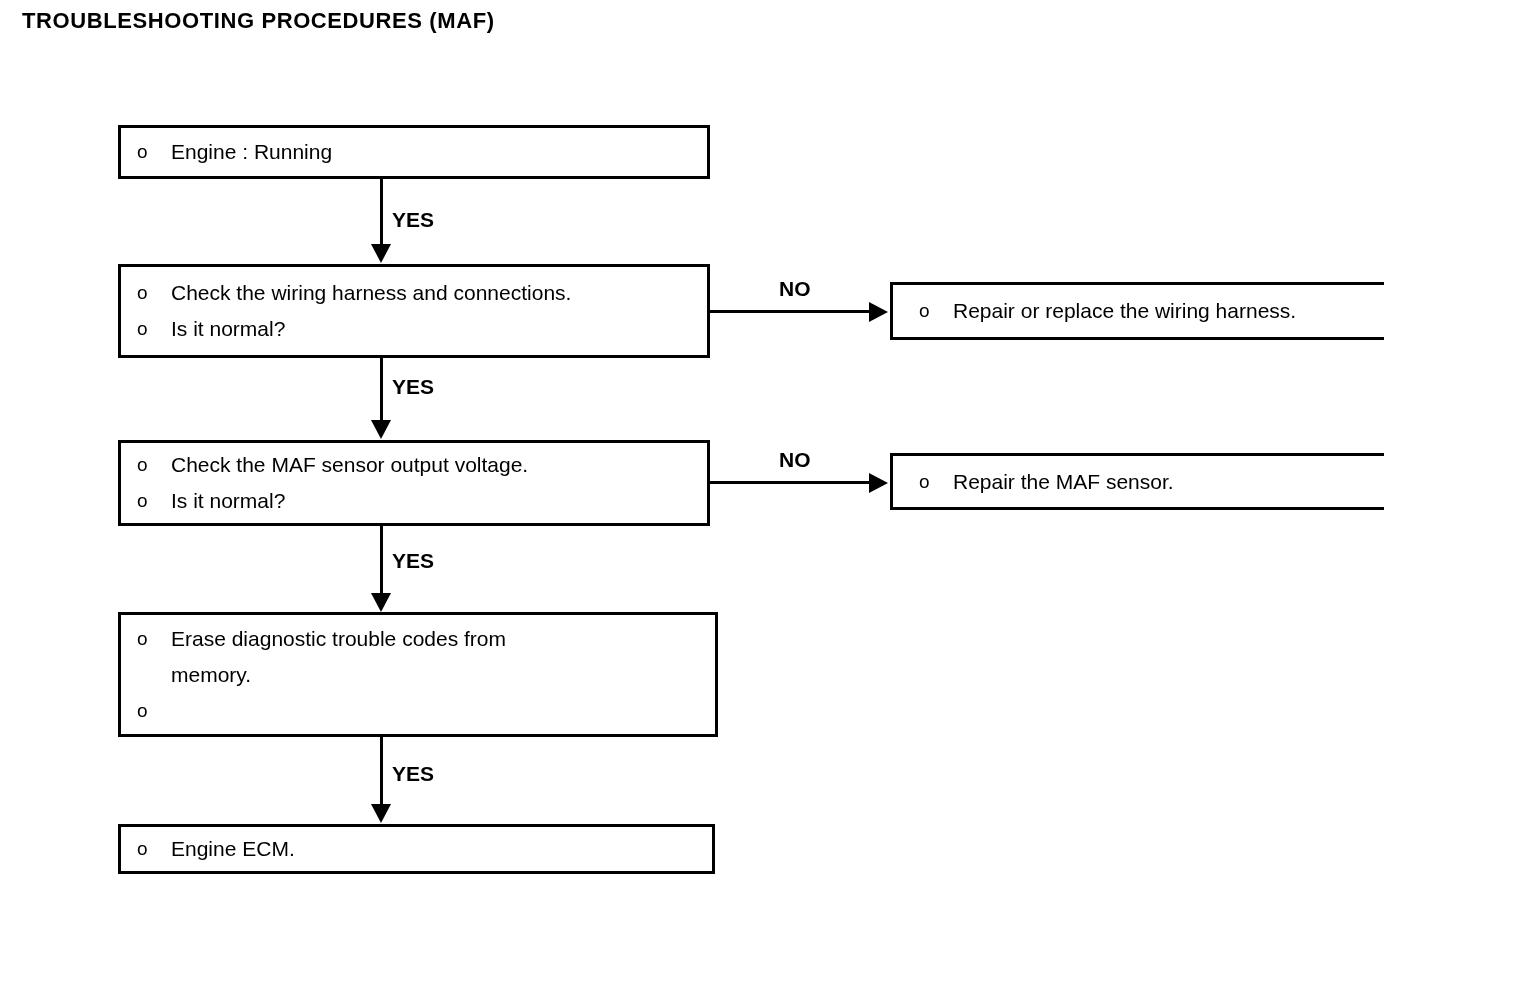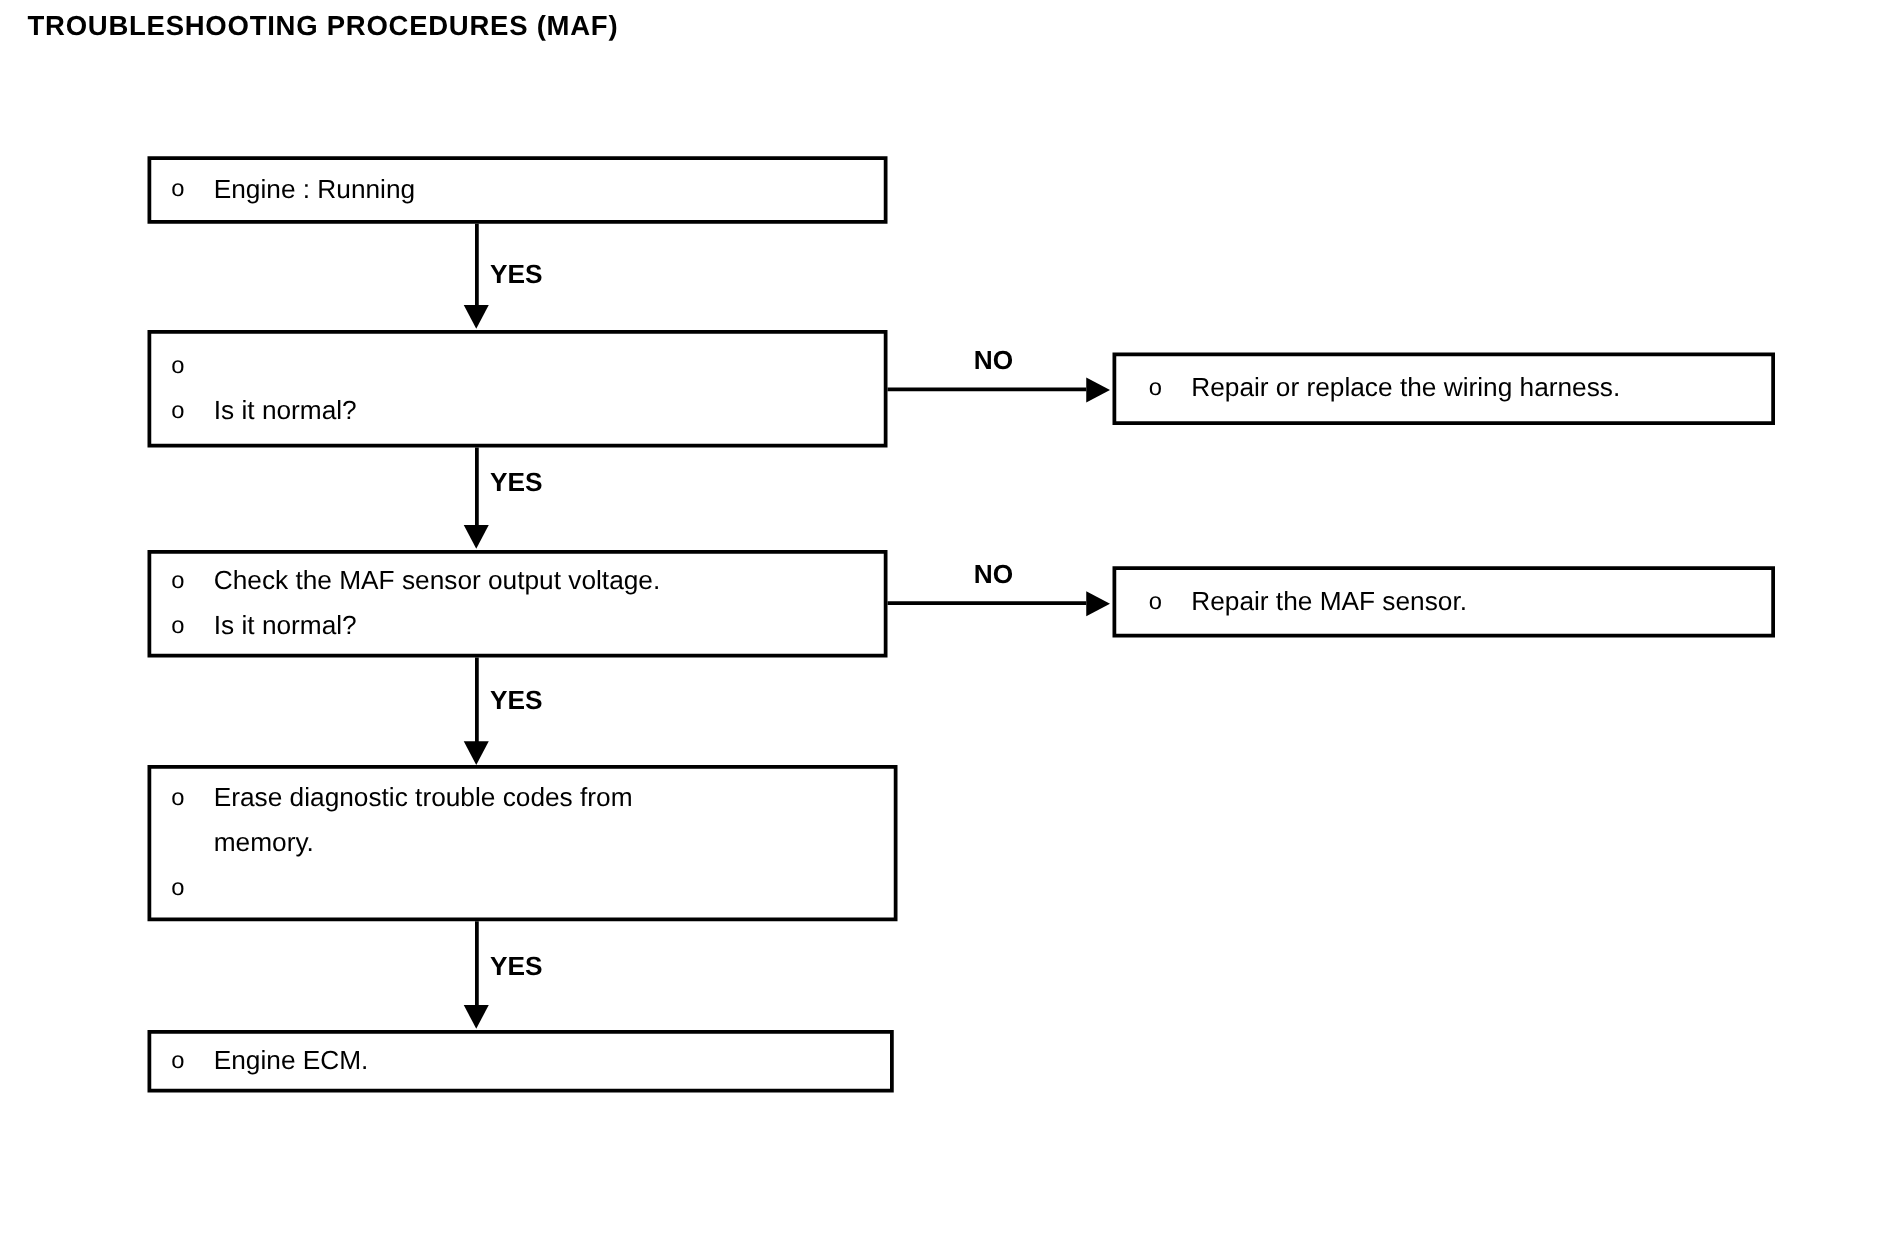--- a/index.html
+++ b/index.html
@@ -11,21 +11,20 @@
   body {
     font-family: "Liberation Sans", sans-serif;
     color: #000000;
   }
   #page {
     position: relative;
     width: 1384px;
     height: 992px;
     background: #ffffff;
     overflow: hidden;
-    padding-left: 36px;
   }
 
   
   .page-title {
     position: absolute;
     left: 22px;
     top: 8px;
     font-size: 22px;
     font-weight: bold;
     letter-spacing: 0.6px;
@@ -121,20 +120,21 @@
     </div>
   </div>
 
   <div class="v-line" style="left:380px; top:179px; height:66px;"></div>
   <div class="arrow-down" style="left:371px; top:244px;"></div>
   <div class="edge-label" style="left:392px; top:208px;">YES</div>
 
   <div class="flow-box" style="left:118px; top:264px; width:592px; height:94px;">
     <div class="box-line pad-left">
       <span class="bullet">o</span>
+      <span class="box-text">Check the wiring harness and connections.</span>
     </div>
     <div class="box-line pad-left">
       <span class="bullet">o</span>
       <span class="box-text">Is it normal?</span>
     </div>
   </div>
 
   <div class="h-line" style="left:710px; top:310px; width:159px;"></div>
   <div class="arrow-right" style="left:869px; top:302px;"></div>
   <div class="edge-label" style="left:779px; top:277px;">NO</div>

